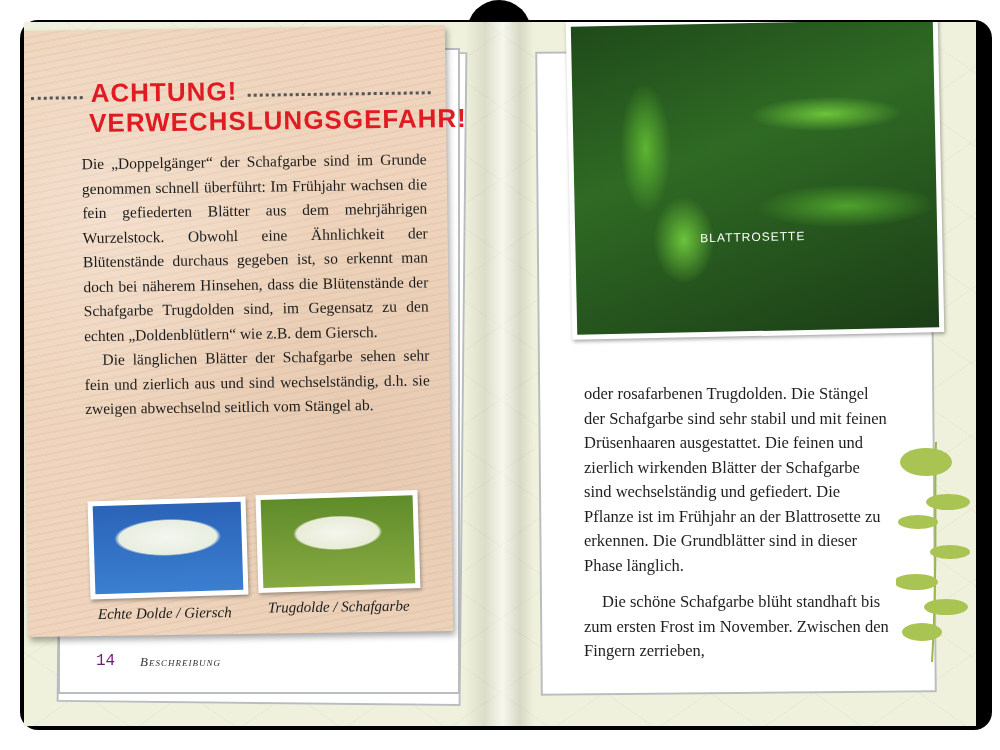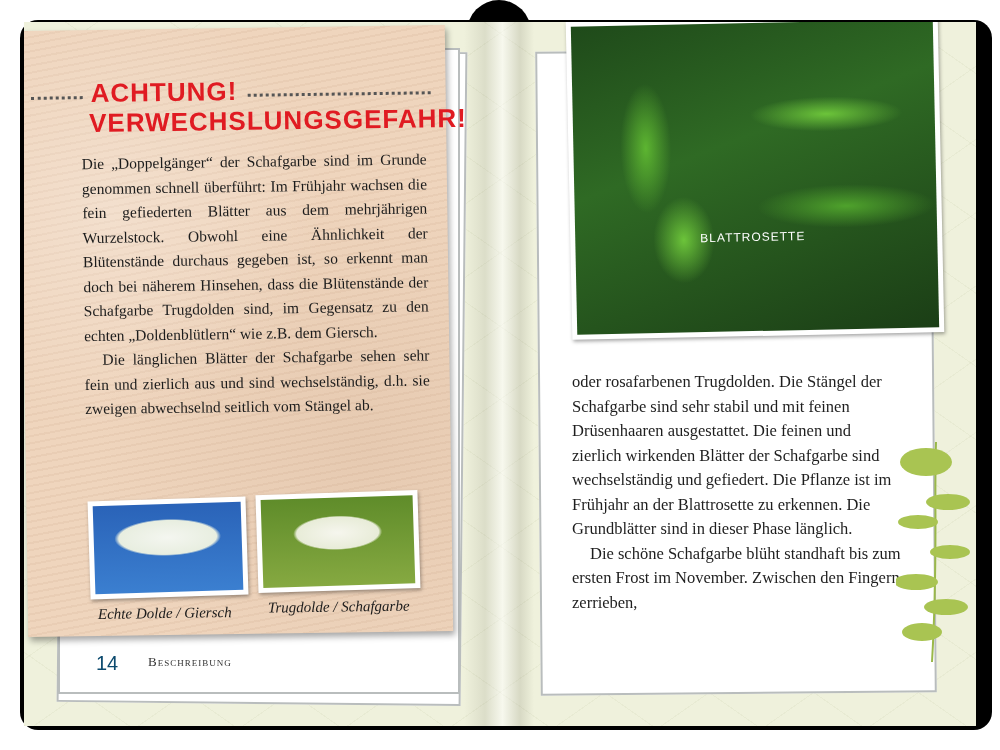--- a/index.html
+++ b/index.html
@@ -19,40 +19,40 @@
   .headline{position:absolute;left:10px;top:48px;width:400px;color:#e01b22;font-family:"Liberation Sans",sans-serif;font-weight:bold;font-size:26px;line-height:30px;letter-spacing:1px;text-transform:uppercase;}
   .headline .l1{display:flex;align-items:center;}
   .dots{border-bottom:3px dotted #555;height:0;margin-top:8px;}
   .l2{padding-left:58px;}
   .card-body{position:absolute;left:60px;top:122px;width:345px;font-size:15.5px;line-height:24.5px;color:#1c1c1c;font-family:"Liberation Serif",serif;}
   .card-body p{margin:0;text-align:justify;}
   .card-body p.indent{text-indent:18px;}
   .photo{position:absolute;background:#fff;box-shadow:1px 2px 4px rgba(0,0,0,.35);}
   .photo .img{position:absolute;left:5px;top:5px;right:5px;bottom:5px;}
   .caption{position:absolute;font-style:italic;font-family:"Liberation Serif",serif;font-size:15px;color:#1c1c1c;}
-  .pagenum{position:absolute;font-family:Liberation Sans, sans-serif;font-size:20px;color:#0c4a6e;}
+  .pagenum{position:absolute;font-family:Liberation Mono, monospace;font-size:16px;color:#701a75;}
   .runhead{position:absolute;font-variant:small-caps;font-size:13px;letter-spacing:1px;color:#333;font-family:"Liberation Serif",serif;}
   .right-body{position:absolute;left:548px;top:348px;width:330px;font-family:"Liberation Serif",serif;font-size:16.5px;line-height:24.5px;color:#1e1e1e;}
-  .right-body p{margin:0;}
+  .right-body p{margin:12px;}
   .right-body p.indent{text-indent:18px;}
   .leaf-label{position:absolute;color:#fff;font-family:"Liberation Sans",sans-serif;font-size:12px;letter-spacing:1px;text-transform:uppercase;}
 </style>
 </head>
 <body>
 
 <div class="book"></div>
 <div class="tab"></div>
 
 <div class="spread">
   <div class="gutter"></div>
 
   <div class="page back" style="left:36px;top:28px;width:400px;height:650px;transform:rotate(0.6deg);"></div>
   <div class="page" style="left:34px;top:26px;width:398px;height:642px;">
     <span class="pagenum" style="left:36px;top:602px;">14</span>
-    <span class="runhead" style="left:88px;top:604px;">Beschreibung</span>
+    <span class="runhead" style="left:80px;top:604px;font-style:italic;">Beschreibung</span>
   </div>
 
   <div class="card">
     <div class="headline">
       <div class="l1">
         <span class="dots" style="width:52px;margin-right:8px;"></span>
         <span>Achtung!</span>
         <span class="dots" style="flex:1;margin-left:10px;"></span>
       </div>
       <div class="l2">Verwechslungsgefahr!</div>

